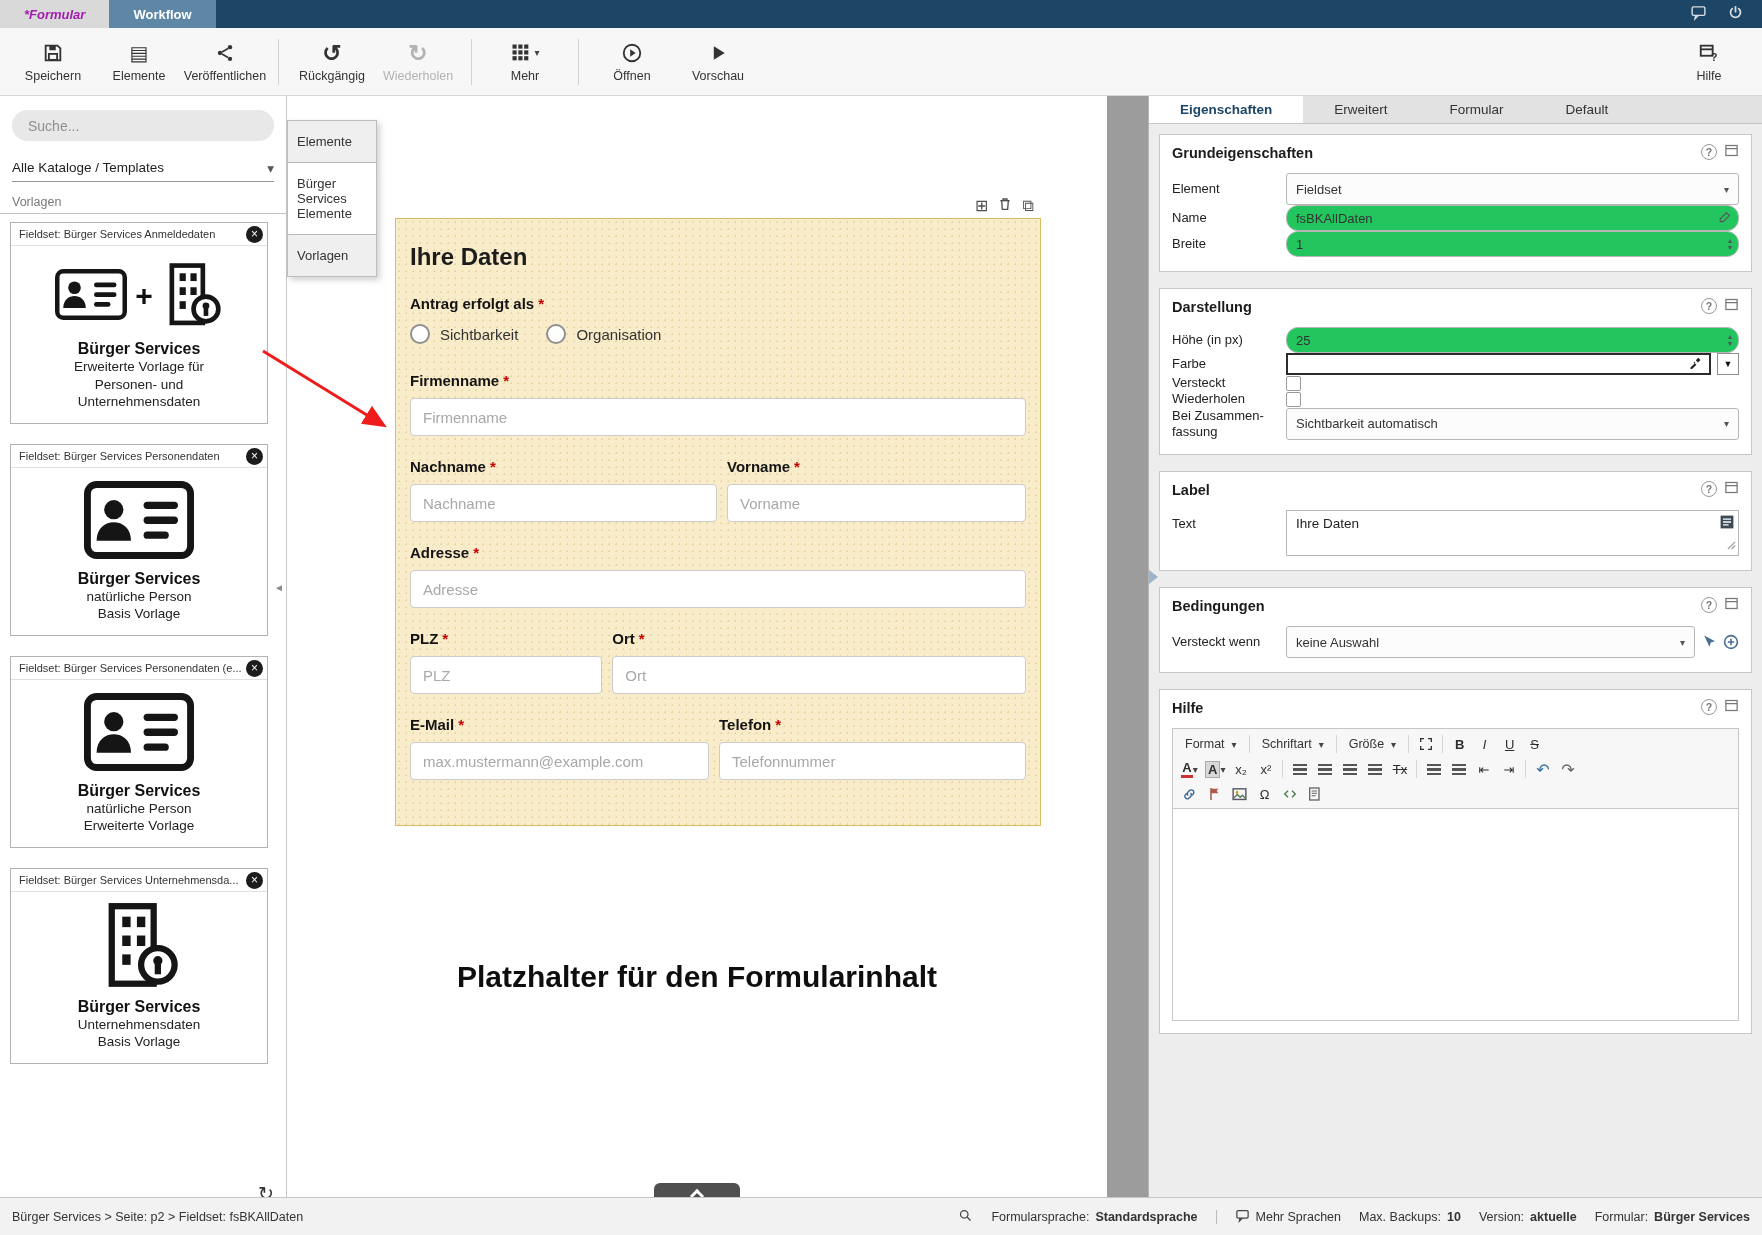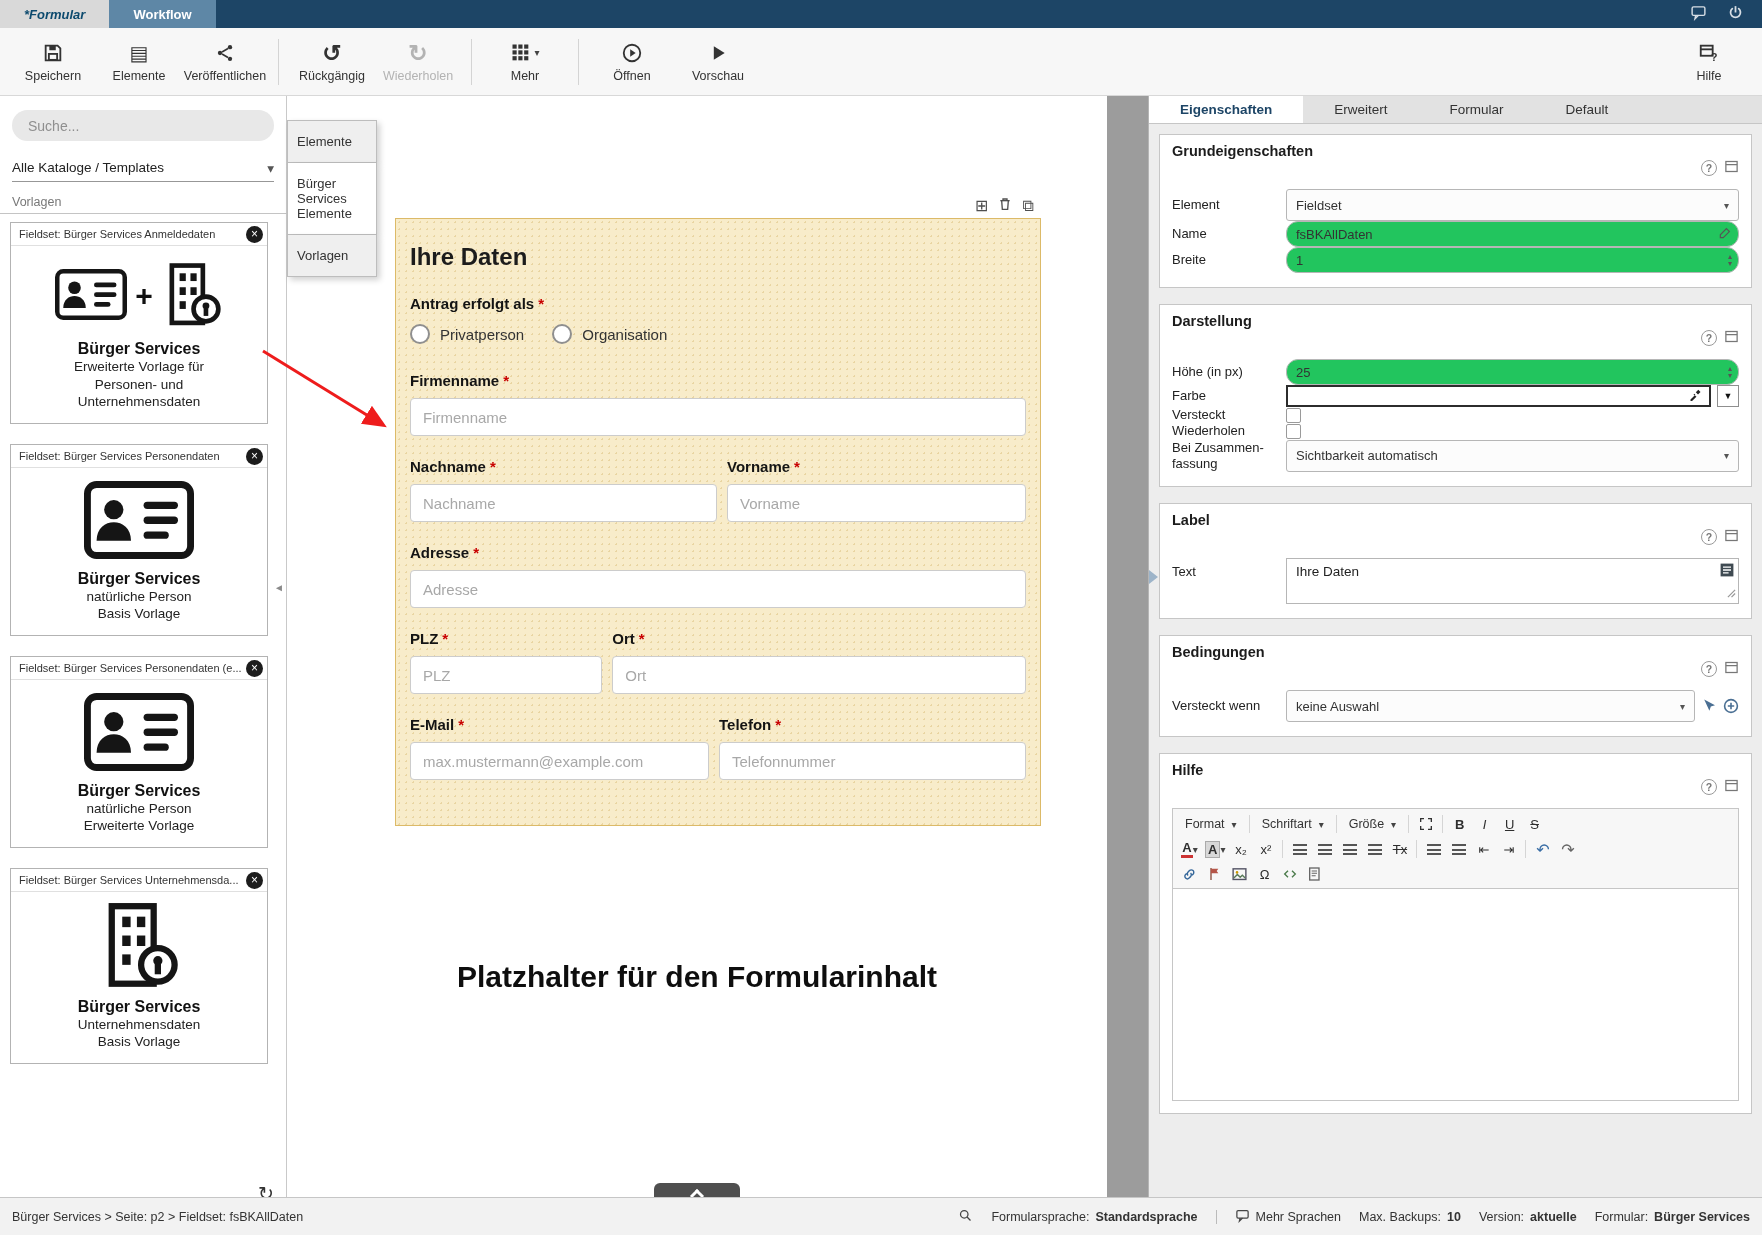--- a/index.html
+++ b/index.html
@@ -3,21 +3,21 @@
 <meta charset="utf-8">
 <style>
 *{margin:0;padding:0;box-sizing:border-box;}
 html,body{width:1762px;height:1235px;}
 body{font-family:"Liberation Sans",sans-serif;font-size:13px;color:#222;background:#fff;overflow:hidden;}
 #app{position:absolute;inset:0;width:1762px;height:1235px;background:#fff;overflow:hidden;}
 
 
 .topbar{position:absolute;top:0;left:0;right:0;height:28px;background:#1d4566;display:flex;align-items:stretch;}
 .tb-tab{display:flex;align-items:center;justify-content:center;padding:0 24px;font-size:13px;cursor:default;}
-.tb-tab.active{background:#d9d9d9;color:#0c4a6e;font-style:italic;font-weight:bold;}
+.tb-tab.active{background:#d9d9d9;color:#a21caf;font-style:italic;font-weight:bold;}
 .tb-tab.inactive{background:#5e87a6;color:#fff;font-weight:bold;}
 .tb-icons{margin-left:auto;display:flex;align-items:center;gap:20px;padding-right:18px;}
 
 
 .toolbar{position:absolute;top:28px;left:0;right:0;height:68px;background:#f7f7f7;border-bottom:1px solid #d8d8d8;display:flex;align-items:center;padding:0 10px;}
 .tbtn{display:flex;flex-direction:column;align-items:center;justify-content:center;gap:3px;min-width:86px;height:58px;color:#333;background:none;border:none;font-family:inherit;}
 .tbtn .ticon{height:25px;display:flex;align-items:center;justify-content:center;font-size:20px;line-height:1;}
 .tbtn .tlabel{font-size:12.5px;}
 .tbtn.disabled{color:#b3b3b3;}
 .tbtn.disabled svg path,.tbtn.disabled .ticon{color:#b3b3b3;stroke:#b3b3b3;}
@@ -72,21 +72,21 @@
 .placeholder-title{position:absolute;top:864px;left:0;width:820px;text-align:center;font-size:30px;font-weight:bold;color:#0e0e0e;}
 .collapse-btn{position:absolute;left:367px;bottom:6px;width:86px;height:20px;background:#4f4f4f;border-radius:6px 6px 0 0;display:flex;align-items:center;justify-content:center;cursor:pointer;border:none;}
 .chev-up{width:10px;height:10px;border-left:3px solid #fff;border-top:3px solid #fff;transform:rotate(45deg);margin-top:5px;}
 
 
 .props{position:absolute;top:96px;left:1148px;right:0;bottom:26px;background:#ededed;border-left:1px solid #b5b5b5;overflow:hidden;}
 .ptabs{height:28px;display:flex;background:#e2e2e2;border-bottom:1px solid #c6c6c6;}
 .ptab{padding:0 31px;display:flex;align-items:center;font-size:13.5px;color:#333;cursor:pointer;}
 .ptab.active{background:#fff;color:#1d4566;font-weight:bold;}
 .psec{background:#fff;border:1px solid #c6c6c6;margin:10px 10px 16px;padding:8px 12px 12px;position:relative;}
-.psec-head{display:flex;align-items:flex-start;font-size:14.5px;font-weight:bold;color:#1c1c1c;margin-bottom:12px;flex-direction:column;}
+.psec-head{display:flex;align-items:flex-end;font-size:14.5px;font-weight:bold;color:#1c1c1c;margin-bottom:12px;}
 .psec-icons{margin-left:auto;display:flex;gap:7px;align-items:center;color:#777;}
 .qi{width:16px;height:16px;border:1.5px solid #999;border-radius:50%;font-size:10.5px;display:flex;align-items:center;justify-content:center;color:#777;font-weight:bold;cursor:pointer;}
 .prow{display:flex;align-items:center;}
 .prow:last-child{margin-bottom:2px;}
 .prow-label{width:114px;font-size:13px;color:#222;flex-shrink:0;line-height:1.25;}
 .pctl{flex:1;display:flex;align-items:center;}
 .select{flex:1;height:32px;background:#fcfcfc;border:1px solid #b6b6b6;border-radius:3px;display:flex;align-items:center;padding:0 9px;font-size:13px;color:#333;cursor:pointer;}
 .select .arr{margin-left:auto;color:#555;font-size:10px;}
 .ptext{flex:1;height:26px;background:#22c55e;border:1px solid #b6b6b6;border-radius:12px;display:flex;align-items:center;padding:0 6px 0 9px;font-size:13px;color:#333;}
 .ptext input{border:none;background:transparent;flex:1;font-size:13px;font-family:inherit;outline:none;color:#333;min-width:0;}
@@ -377,21 +377,21 @@
 
     <div class="fieldset">
       <div class="fs-legend">Ihre Daten</div>
 
       <div class="f-label">
         <span>Antrag erfolgt als</span><span class="req">*</span>
       </div>
       <div class="radio-row">
         <label class="radio">
           <span class="radio-circle"></span>
-          <span>Privatperson</span>
+          <span>Sichtbarkeit</span>
         </label>
         <label class="radio">
           <span class="radio-circle"></span>
           <span>Organisation</span>
         </label>
       </div>
 
       <div class="f-row">
         <div class="f-group w-full">
           <div class="f-label"><span>Firmenname</span><span class="req">*</span></div>

